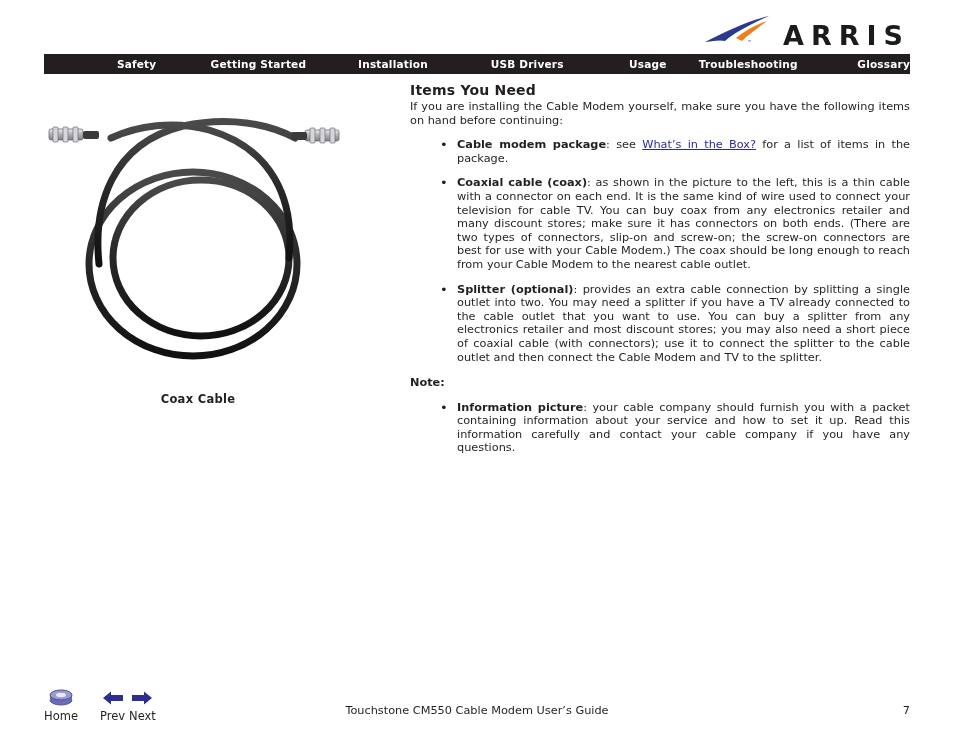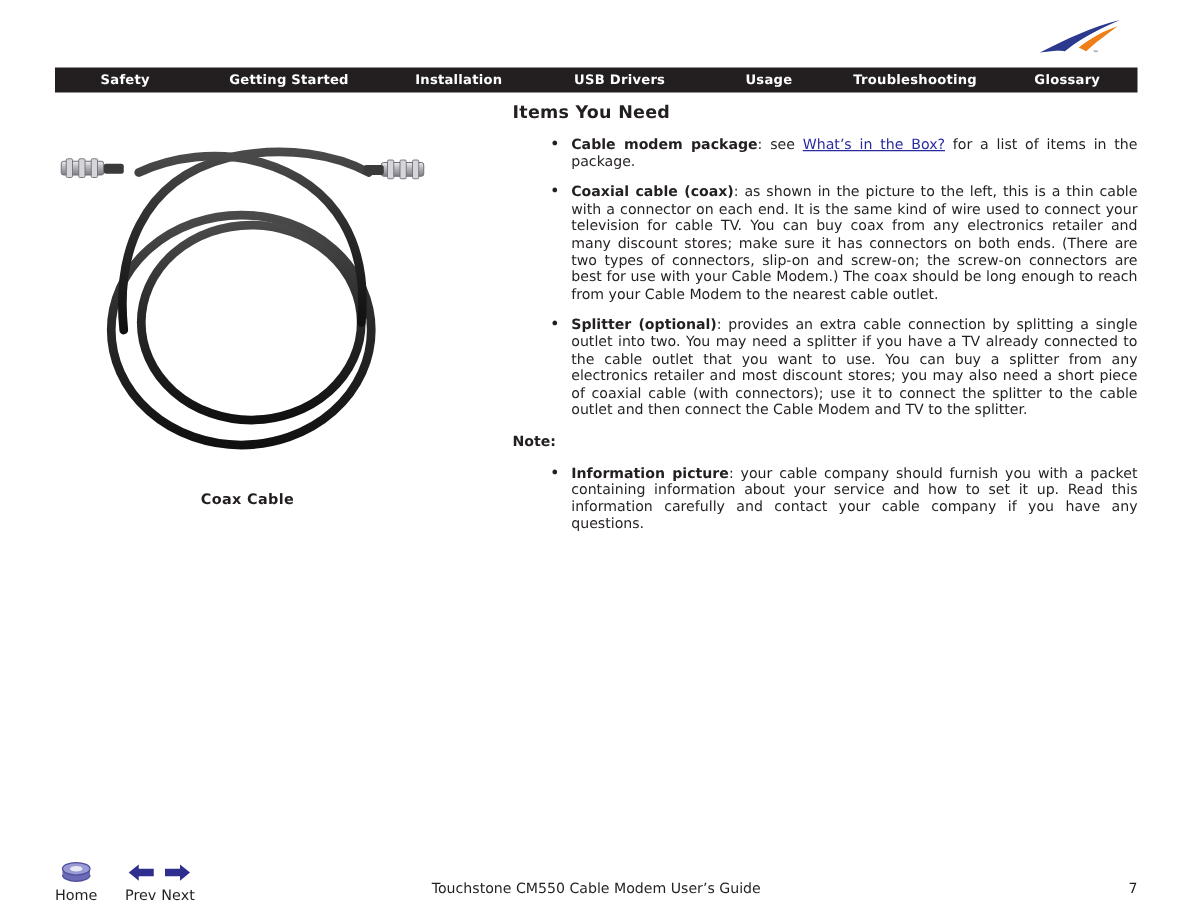--- a/index.html
+++ b/index.html
@@ -57,21 +57,21 @@
     width: 866px;
     height: 20px;
     background: #231f20;
     display: flex;
     align-items: center;
   }
   .nav-item {
     color: #ffffff;
     font-size: 10.5px;
     font-weight: bold;
-    text-align: center;
+    text-align: right;
     white-space: nowrap;
     letter-spacing: 0.2px;
     cursor: pointer;
   }
   .nav-item:nth-child(1) { width: 120px; }
   .nav-item:nth-child(2) { width: 160px; }
   .nav-item:nth-child(3) { width: 130px; }
   .nav-item:nth-child(4) { width: 145px; }
   .nav-item:nth-child(5) { width: 110px; }
   .nav-item:nth-child(6) { width: 140px; }
@@ -229,20 +229,21 @@
 <body>
 
 <div id="header-bar">
   <div id="arris-logo">
     <svg id="arris-swoosh" viewBox="0 0 78 30">
       <path d="M2 26 C 22 16, 44 5, 66 0 C 52 6, 34 15, 20 24 Z" fill="#2b3a8f"></path>
       <path d="M14 24 C 26 17, 40 9, 58 3 C 44 10, 30 18, 22 25 Z" fill="#2b3a8f"></path>
       <path d="M33 22 C 42 15, 52 9, 64 5 C 55 12, 45 19, 39 25 Z" fill="#f07f1a"></path>
       <text x="44" y="28" font-size="5" fill="#444" font-family="DejaVu Sans, sans-serif">™</text>
     </svg>
+    <span id="arris-wordmark">ARRIS</span>
   </div>
 </div>
 
 <div id="nav-bar">
   <div class="nav-item">Safety</div>
   <div class="nav-item">Getting Started</div>
   <div class="nav-item">Installation</div>
   <div class="nav-item">USB Drivers</div>
   <div class="nav-item">Usage</div>
   <div class="nav-item">Troubleshooting</div>
@@ -288,20 +289,21 @@
         <rect x="297" y="42" width="5" height="15" rx="1" fill="#d6d6da" stroke="#6d6d74" stroke-width="0.7"></rect>
         <rect x="258" y="46" width="16" height="8" rx="2" fill="#3a3a3a"></rect>
       </g>
     </svg>
   </div>
   <div id="figure-caption">Coax Cable</div>
 </div>
 
 <div id="content-col">
   <h1 id="page-heading">Items You Need</h1>
+  <p class="body-para">If you are installing the Cable Modem yourself, make sure you have the following items on hand before continuing:</p>
 
   <ul class="bullet-list">
     <li>
       <span class="bullet-dot">•</span>
       <span class="lead-term">Cable modem package</span><span>: see </span><a href="#" class="inline-link">What’s in the Box?</a><span> for a list of items in the package.</span>
     </li>
 
     <li>
       <span class="bullet-dot">•</span>
       <span class="lead-term">Coaxial cable (coax)</span><span>: as shown in the picture to the left, this is a thin cable with a connector on each end. It is the same kind of wire used to connect your television for cable TV. You can buy coax from any electronics retailer and many discount stores; make sure it has connectors on both ends. (There are two types of connectors, slip-on and screw-on; the screw-on connectors are best for use with your Cable Modem.) The coax should be long enough to reach from your Cable Modem to the nearest cable outlet.</span>

